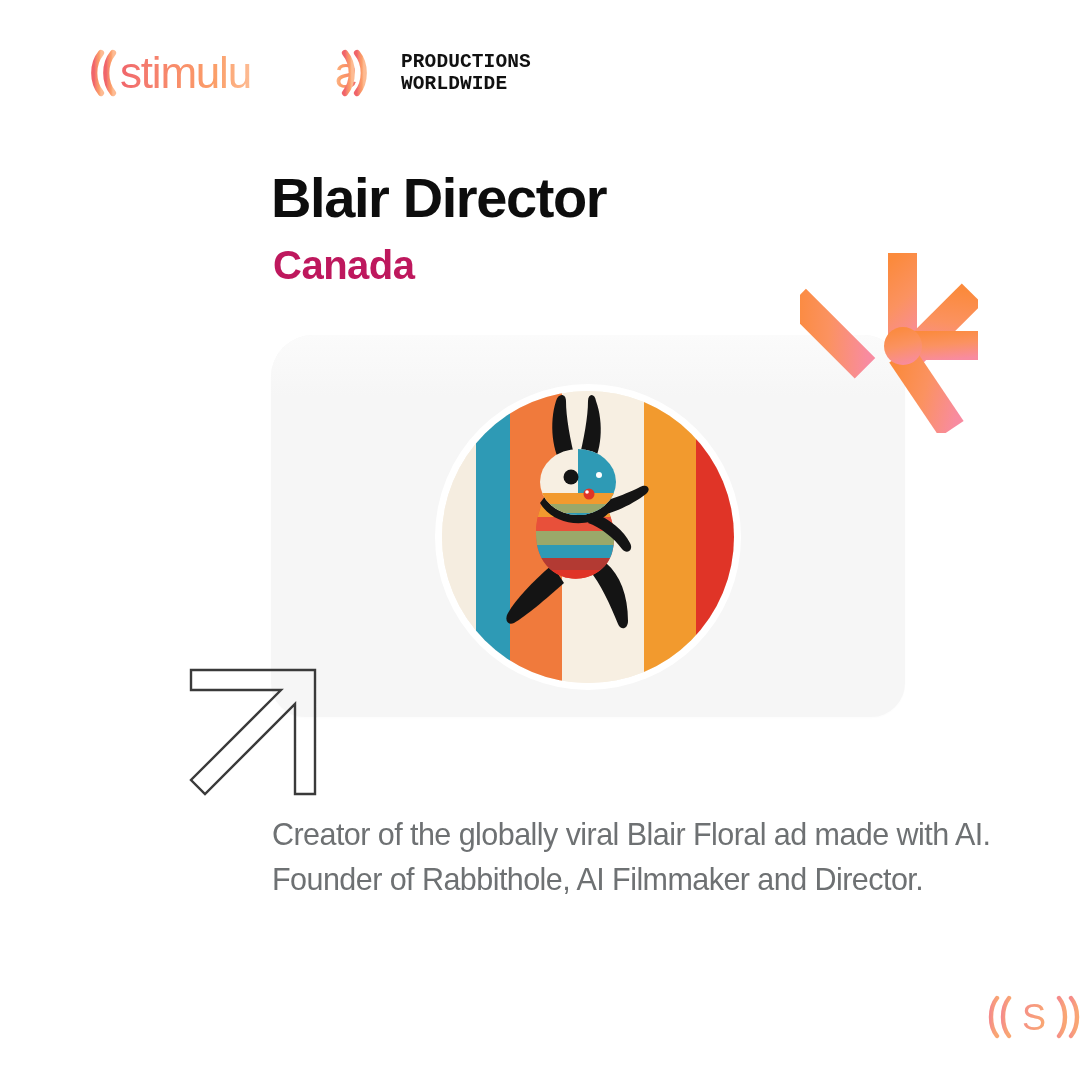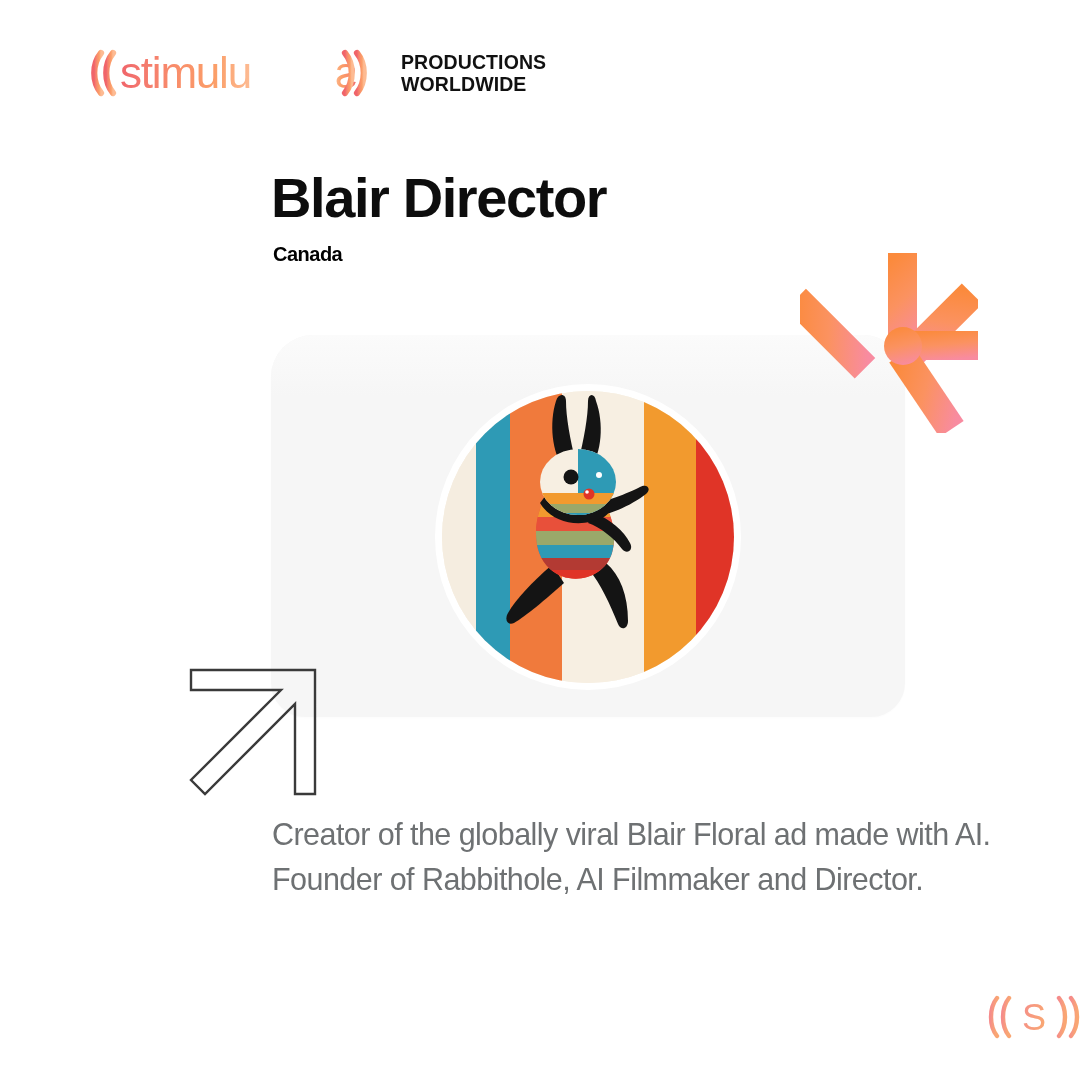--- a/index.html
+++ b/index.html
@@ -37,43 +37,44 @@
     width: auto;
   }
   #brand-tagline {
     font-size: 19.5px;
     font-weight: 700;
     line-height: 1.12;
     letter-spacing: 0.1px;
     color: #111111;
     white-space: pre-line;
     margin-top: 1px;
+    font-family: Liberation Mono, monospace;
   }
 
   
   #speaker-name {
     position: absolute;
     left: 232px;
     top: 168px;
     margin: 0;
     font-size: 56px;
     font-weight: 700;
     letter-spacing: -1.4px;
     color: #0d0d0d;
     line-height: 1.06;
   }
   #speaker-country {
     position: absolute;
     left: 234px;
     top: 243px;
     margin: 0;
-    font-size: 20px;
+    font-size: 40px;
     font-weight: 700;
     letter-spacing: -0.5px;
-    color: #000000;
+    color: #be185d;
     line-height: 1.1;
   }
 
   
   #media-card {
     position: absolute;
     left: 232px;
     top: 335px;
     width: 634px;
     height: 382px;

